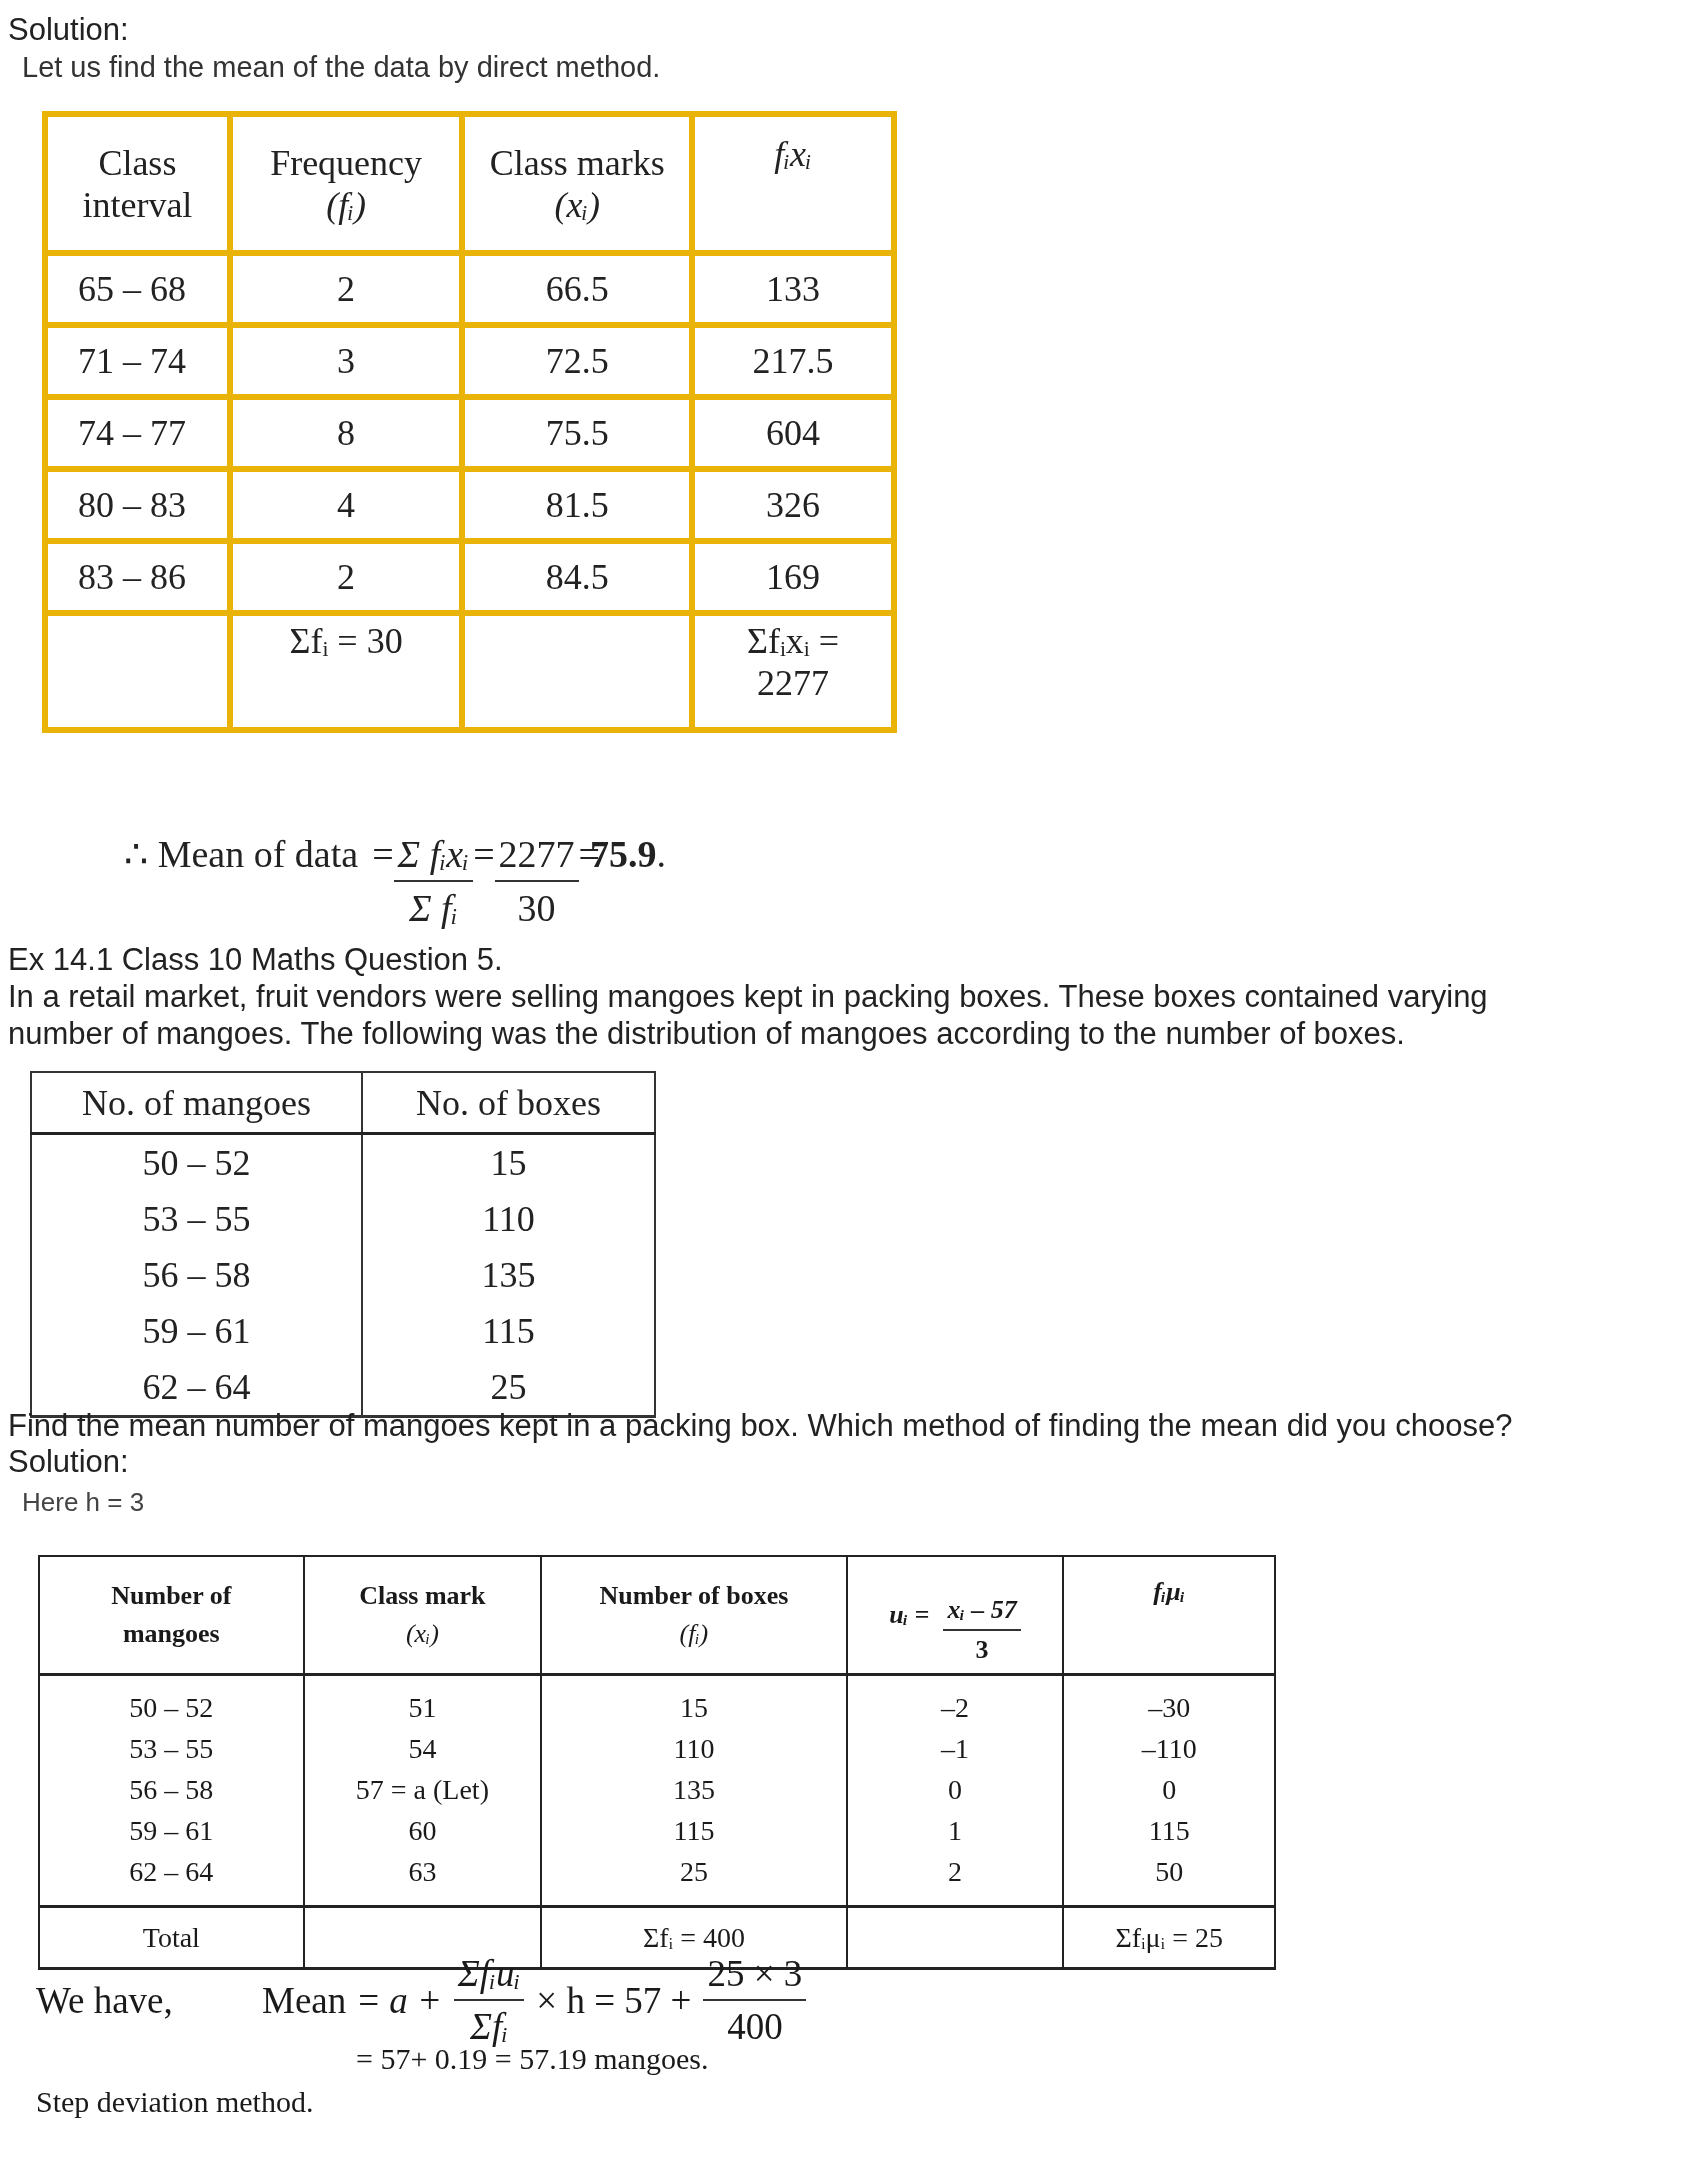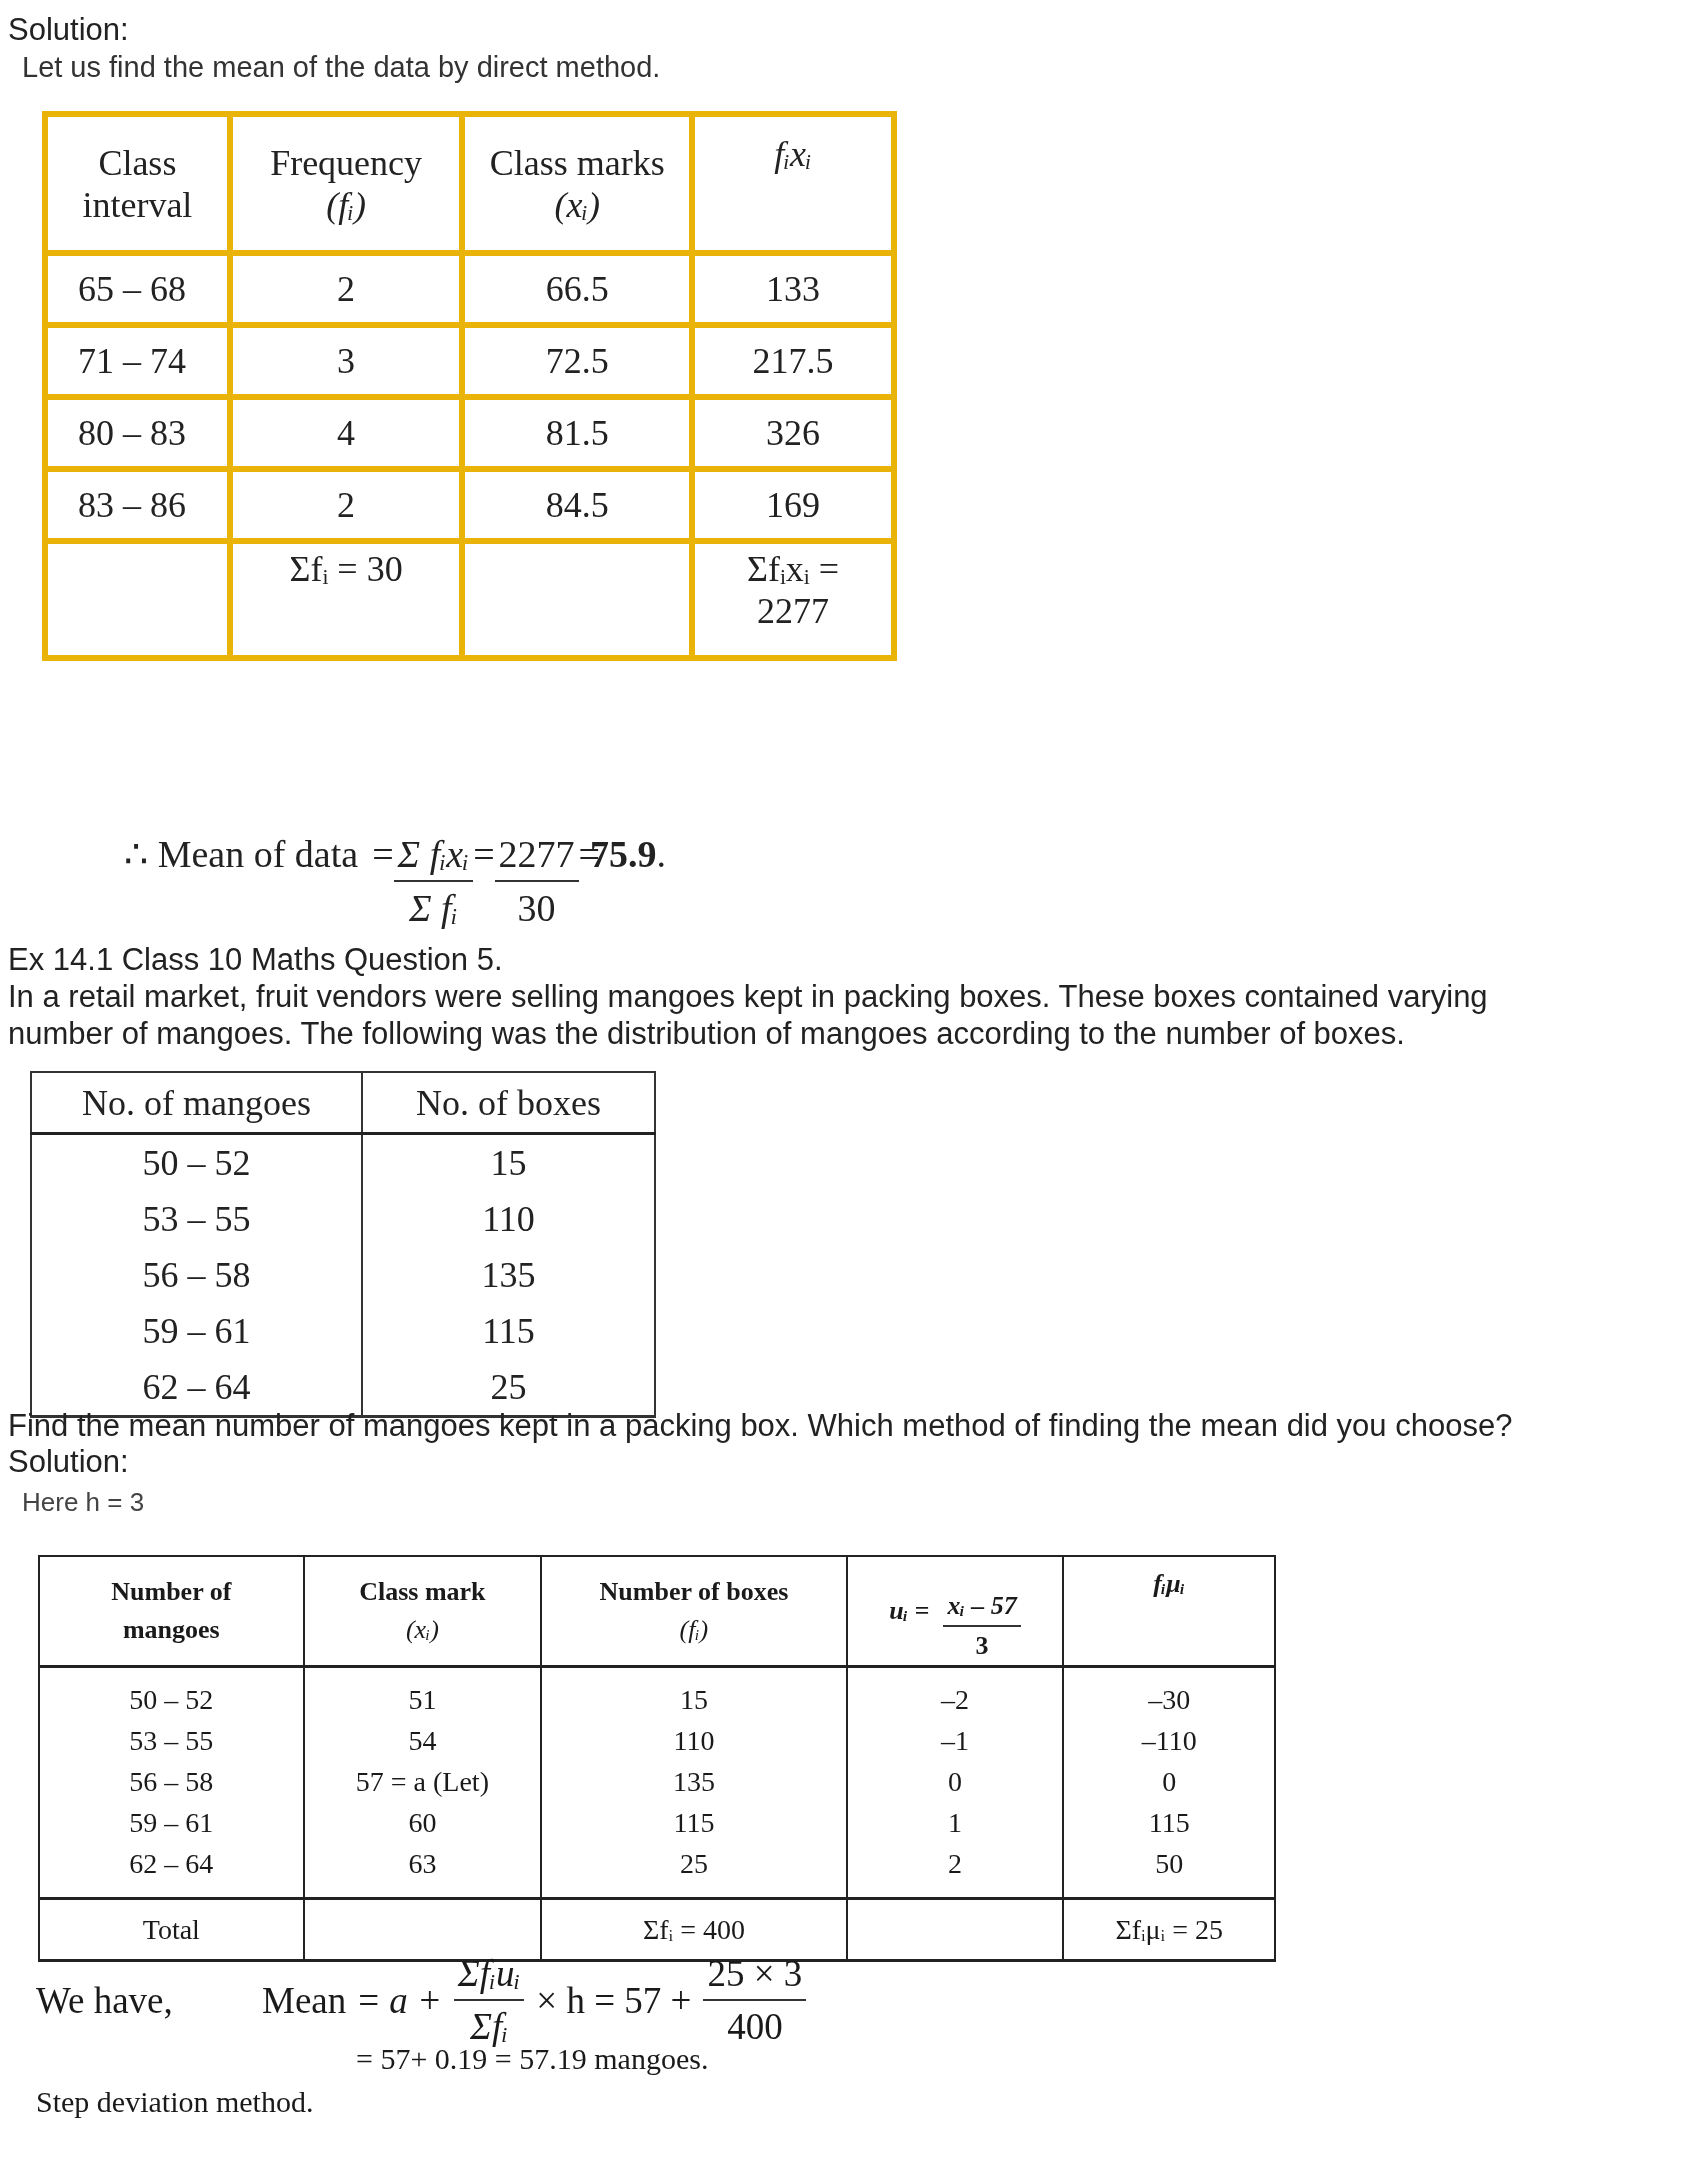--- a/index.html
+++ b/index.html
@@ -68,20 +68,26 @@
     <td class="ci">65 – 68</td>
     <td>2</td>
     <td>66.5</td>
     <td>133</td>
   </tr>
   <tr>
     <td class="ci">71 – 74</td>
     <td>3</td>
     <td>72.5</td>
     <td>217.5</td>
+  </tr>
+  <tr>
+    <td class="ci">74 – 77</td>
+    <td>8</td>
+    <td>75.5</td>
+    <td>604</td>
   </tr>
   <tr>
     <td class="ci">80 – 83</td>
     <td>4</td>
     <td>81.5</td>
     <td>326</td>
   </tr>
   <tr>
     <td class="ci">83 – 86</td>
     <td>2</td>
@@ -169,21 +175,21 @@
     <th><span>Number of boxes</span><br><span class="ital" style="font-weight:normal;">(fᵢ)</span></th>
     <th>
       <span style="display:inline-flex; align-items:center; gap:14px;">
         <span class="ital">uᵢ =</span>
         <span class="frac" style="line-height:30px;margin-top:29px;">
           <span class="num ital">xᵢ – 57</span>
           <span class="den">3</span>
         </span>
       </span>
     </th>
-    <th style="vertical-align:top; padding-top:8px;"><span class="ital">fᵢμᵢ</span></th>
+    <th style="vertical-align:top; padding-top:16px;"><span class="ital">fᵢμᵢ</span></th>
   </tr>
   <tr class="first">
     <td class="body">50 – 52</td>
     <td class="body">51</td>
     <td class="body">15</td>
     <td class="body">–2</td>
     <td class="body">–30</td>
   </tr>
   <tr>
     <td class="body">53 – 55</td>

